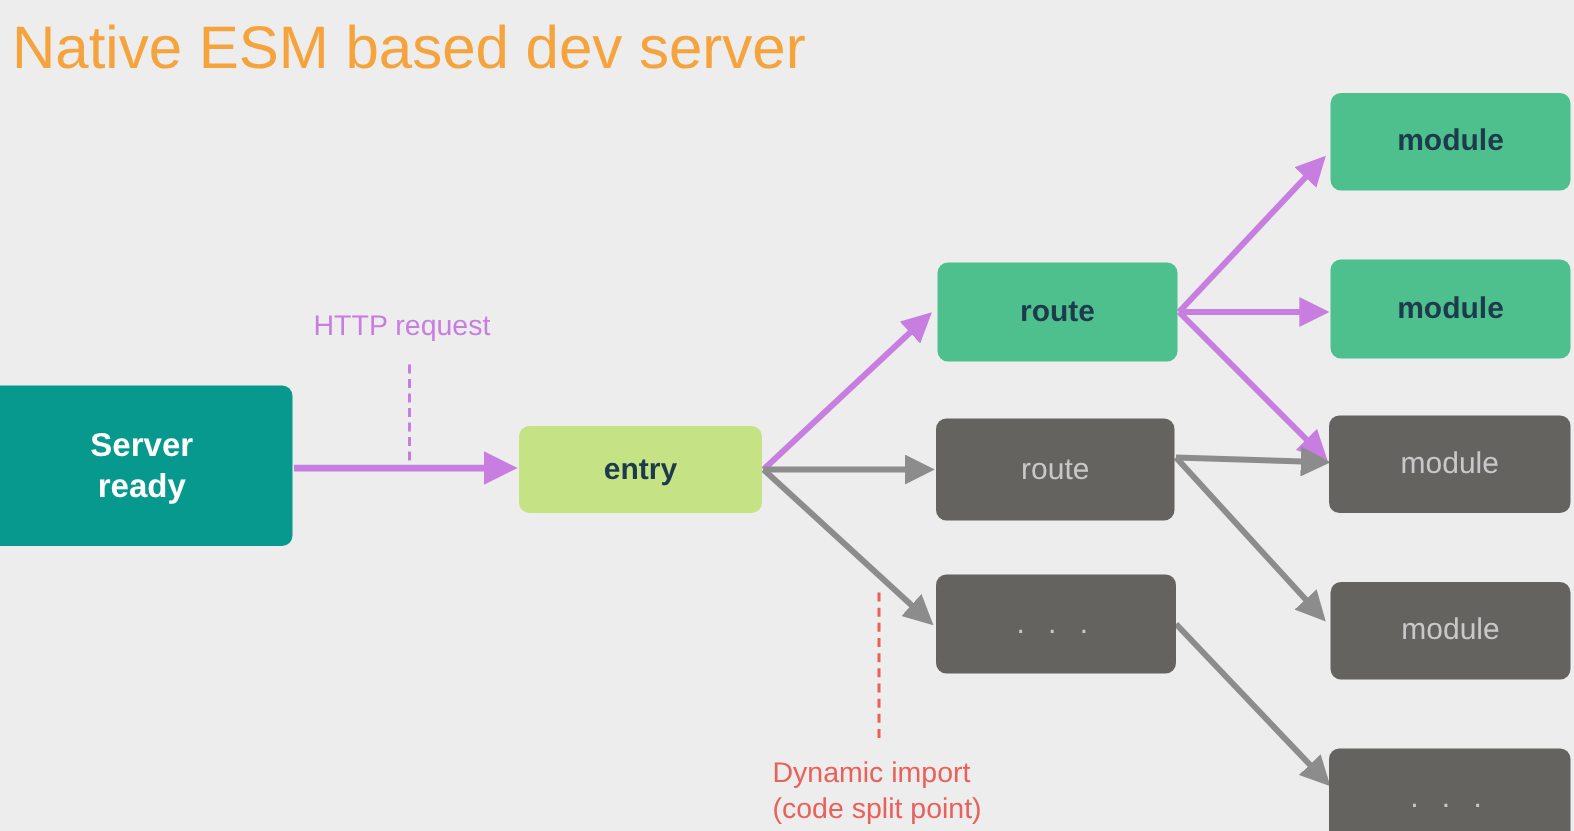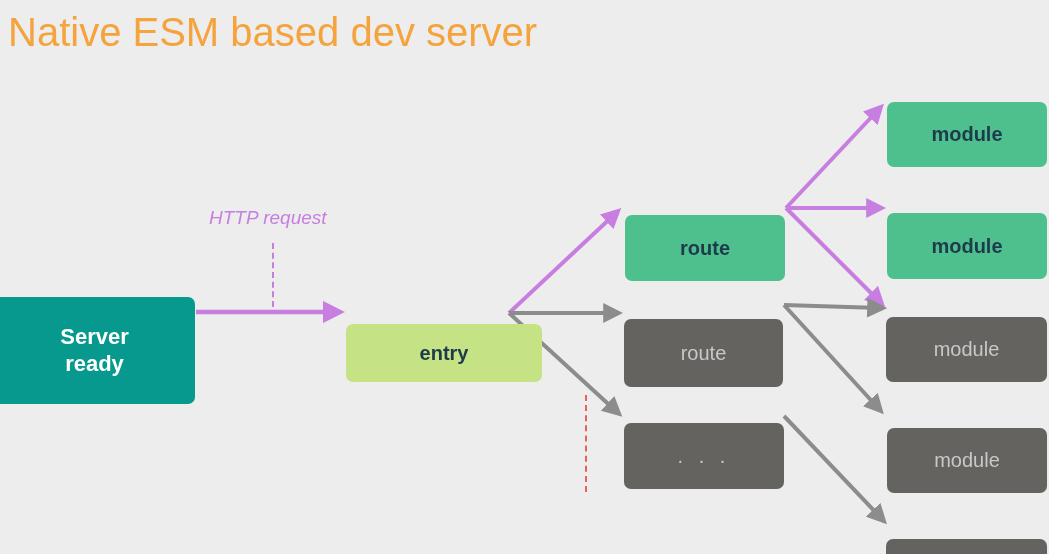--- a/index.html
+++ b/index.html
@@ -41,21 +41,20 @@
   }
   .node {
     position: absolute;
     border-radius: 7px;
     display: flex;
     align-items: center;
     justify-content: center;
     text-align: center;
     line-height: 1.22;
     white-space: pre-line;
-    margin-top: 40px;
   }
   .node-server {
     background: #08998e;
     color: #ffffff;
     font-weight: bold;
     font-size: 22px;
   }
   .node-entry {
     background: #c5e384;
     color: #1d3b4b;
@@ -75,21 +74,20 @@
   }
   .node-inactive.dots {
     letter-spacing: 5px;
     font-size: 20px;
   }
   .annotation {
     position: absolute;
     font-size: 19px;
     white-space: pre-line;
     line-height: 1.28;
-    font-style: italic;
   }
   .annotation-http {
     color: #c77ee0;
   }
   .annotation-dynamic {
     color: #e8615a;
   }
   .dashline {
     position: absolute;
     border-left-width: 2px;
@@ -132,21 +130,21 @@
     <line x1="784" y1="293" x2="880" y2="296" stroke="#8c8c8c" stroke-width="4" marker-end="url(#arrow-gray)"></line>
 
     <line x1="784" y1="293" x2="879" y2="397" stroke="#8c8c8c" stroke-width="4" marker-end="url(#arrow-gray)"></line>
 
     <line x1="784" y1="404" x2="882" y2="507" stroke="#8c8c8c" stroke-width="4" marker-end="url(#arrow-gray)"></line>
   </svg>
 
   <div class="node node-server" style="left:-6px; top:245px; width:201px; height:107px;">Server
 ready</div>
 
-  <div class="node node-entry" style="left:346px; top:272px; width:196px; height:58px;">entry</div>
+  <div class="node node-entry" style="left:346px; top:272px; width:162px; height:58px;">entry</div>
 
   <div class="node node-active" style="left:625px; top:163px; width:160px; height:66px;">route</div>
 
   <div class="node node-inactive" style="left:624px; top:267px; width:159px; height:68px;">route</div>
 
   <div class="node node-inactive dots" style="left:624px; top:371px; width:160px; height:66px;">. . .</div>
 
   <div class="node node-active" style="left:887px; top:50px; width:160px; height:65px;">module</div>
 
   <div class="node node-active" style="left:887px; top:161px; width:160px; height:66px;">module</div>
@@ -154,16 +152,18 @@
   <div class="node node-inactive" style="left:886px; top:265px; width:161px; height:65px;">module</div>
 
   <div class="node node-inactive" style="left:887px; top:376px; width:160px; height:65px;">module</div>
 
   <div class="node node-inactive dots" style="left:886px; top:487px; width:161px; height:66px;">. . .</div>
 
   <div class="annotation annotation-http" style="left:209px; top:194px;">HTTP request</div>
 
   <div class="dashline dashline-http" style="left:272px; top:231px; height:64px;"></div>
 
+  <div class="annotation annotation-dynamic" style="left:515px; top:492px;">Dynamic import
+(code split point)</div>
 
   <div class="dashline dashline-dynamic" style="left:585px; top:383px; height:97px;"></div>
 
 </div>
 
 </body></html>

